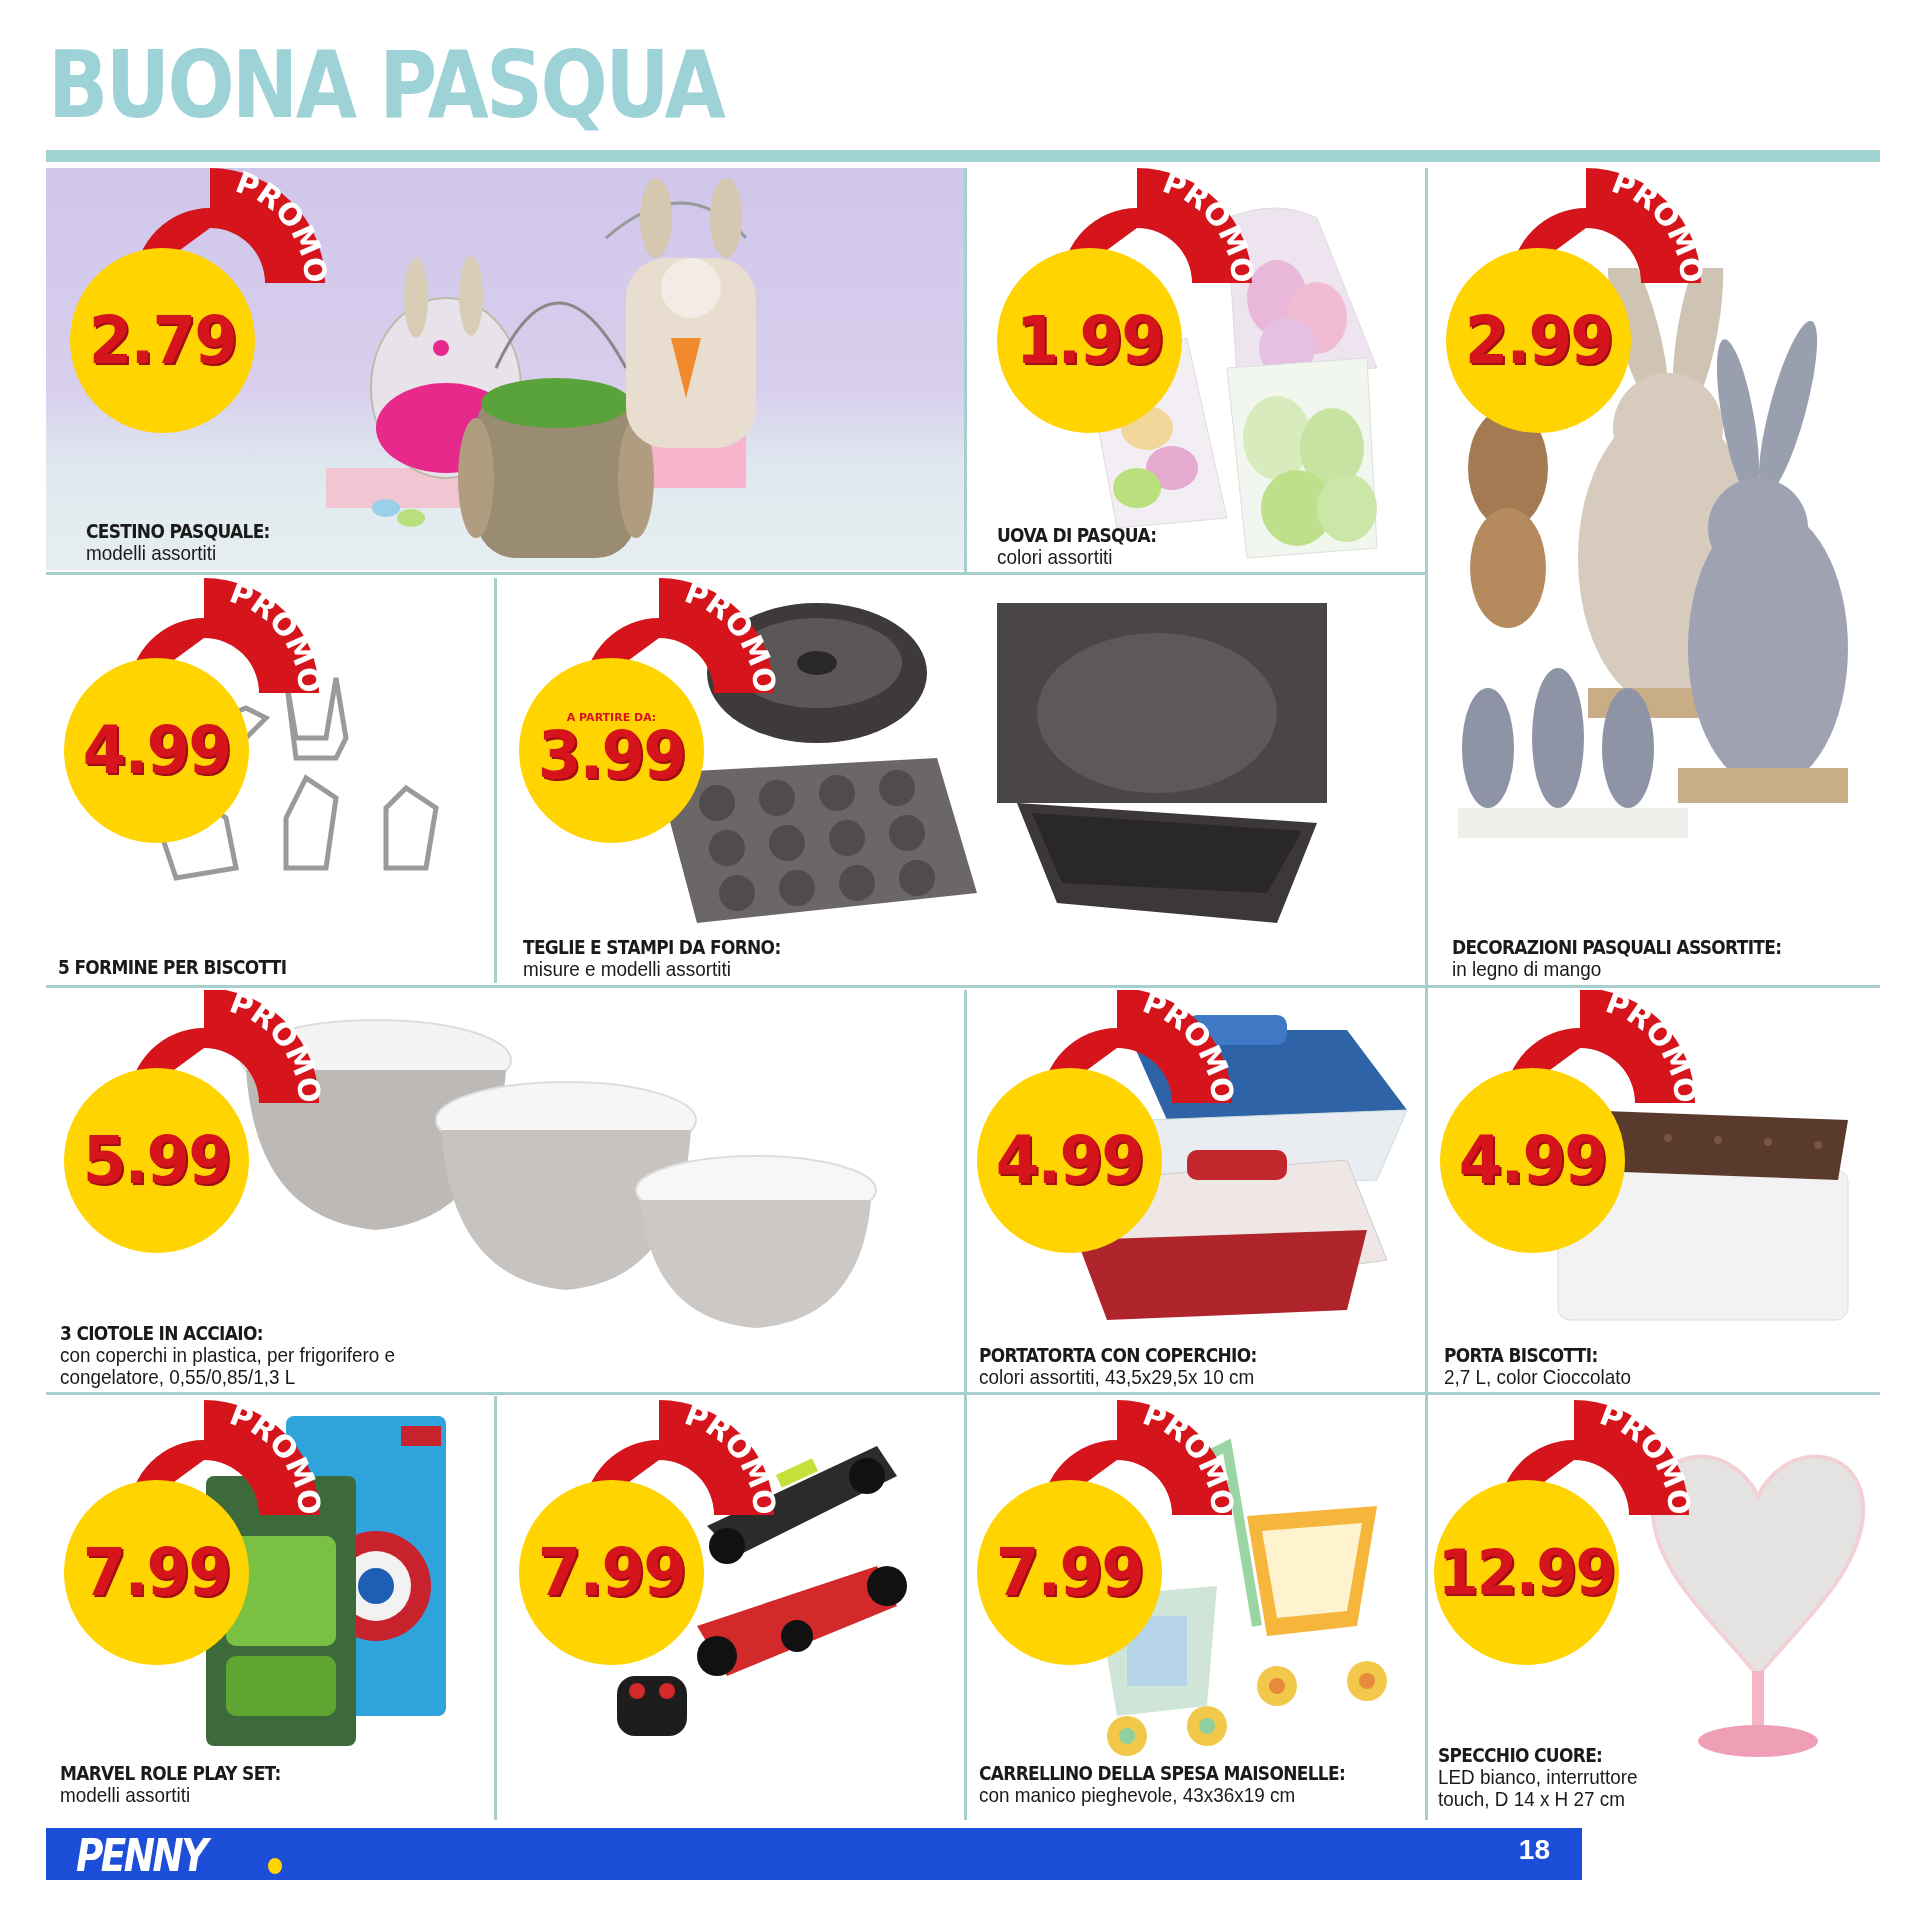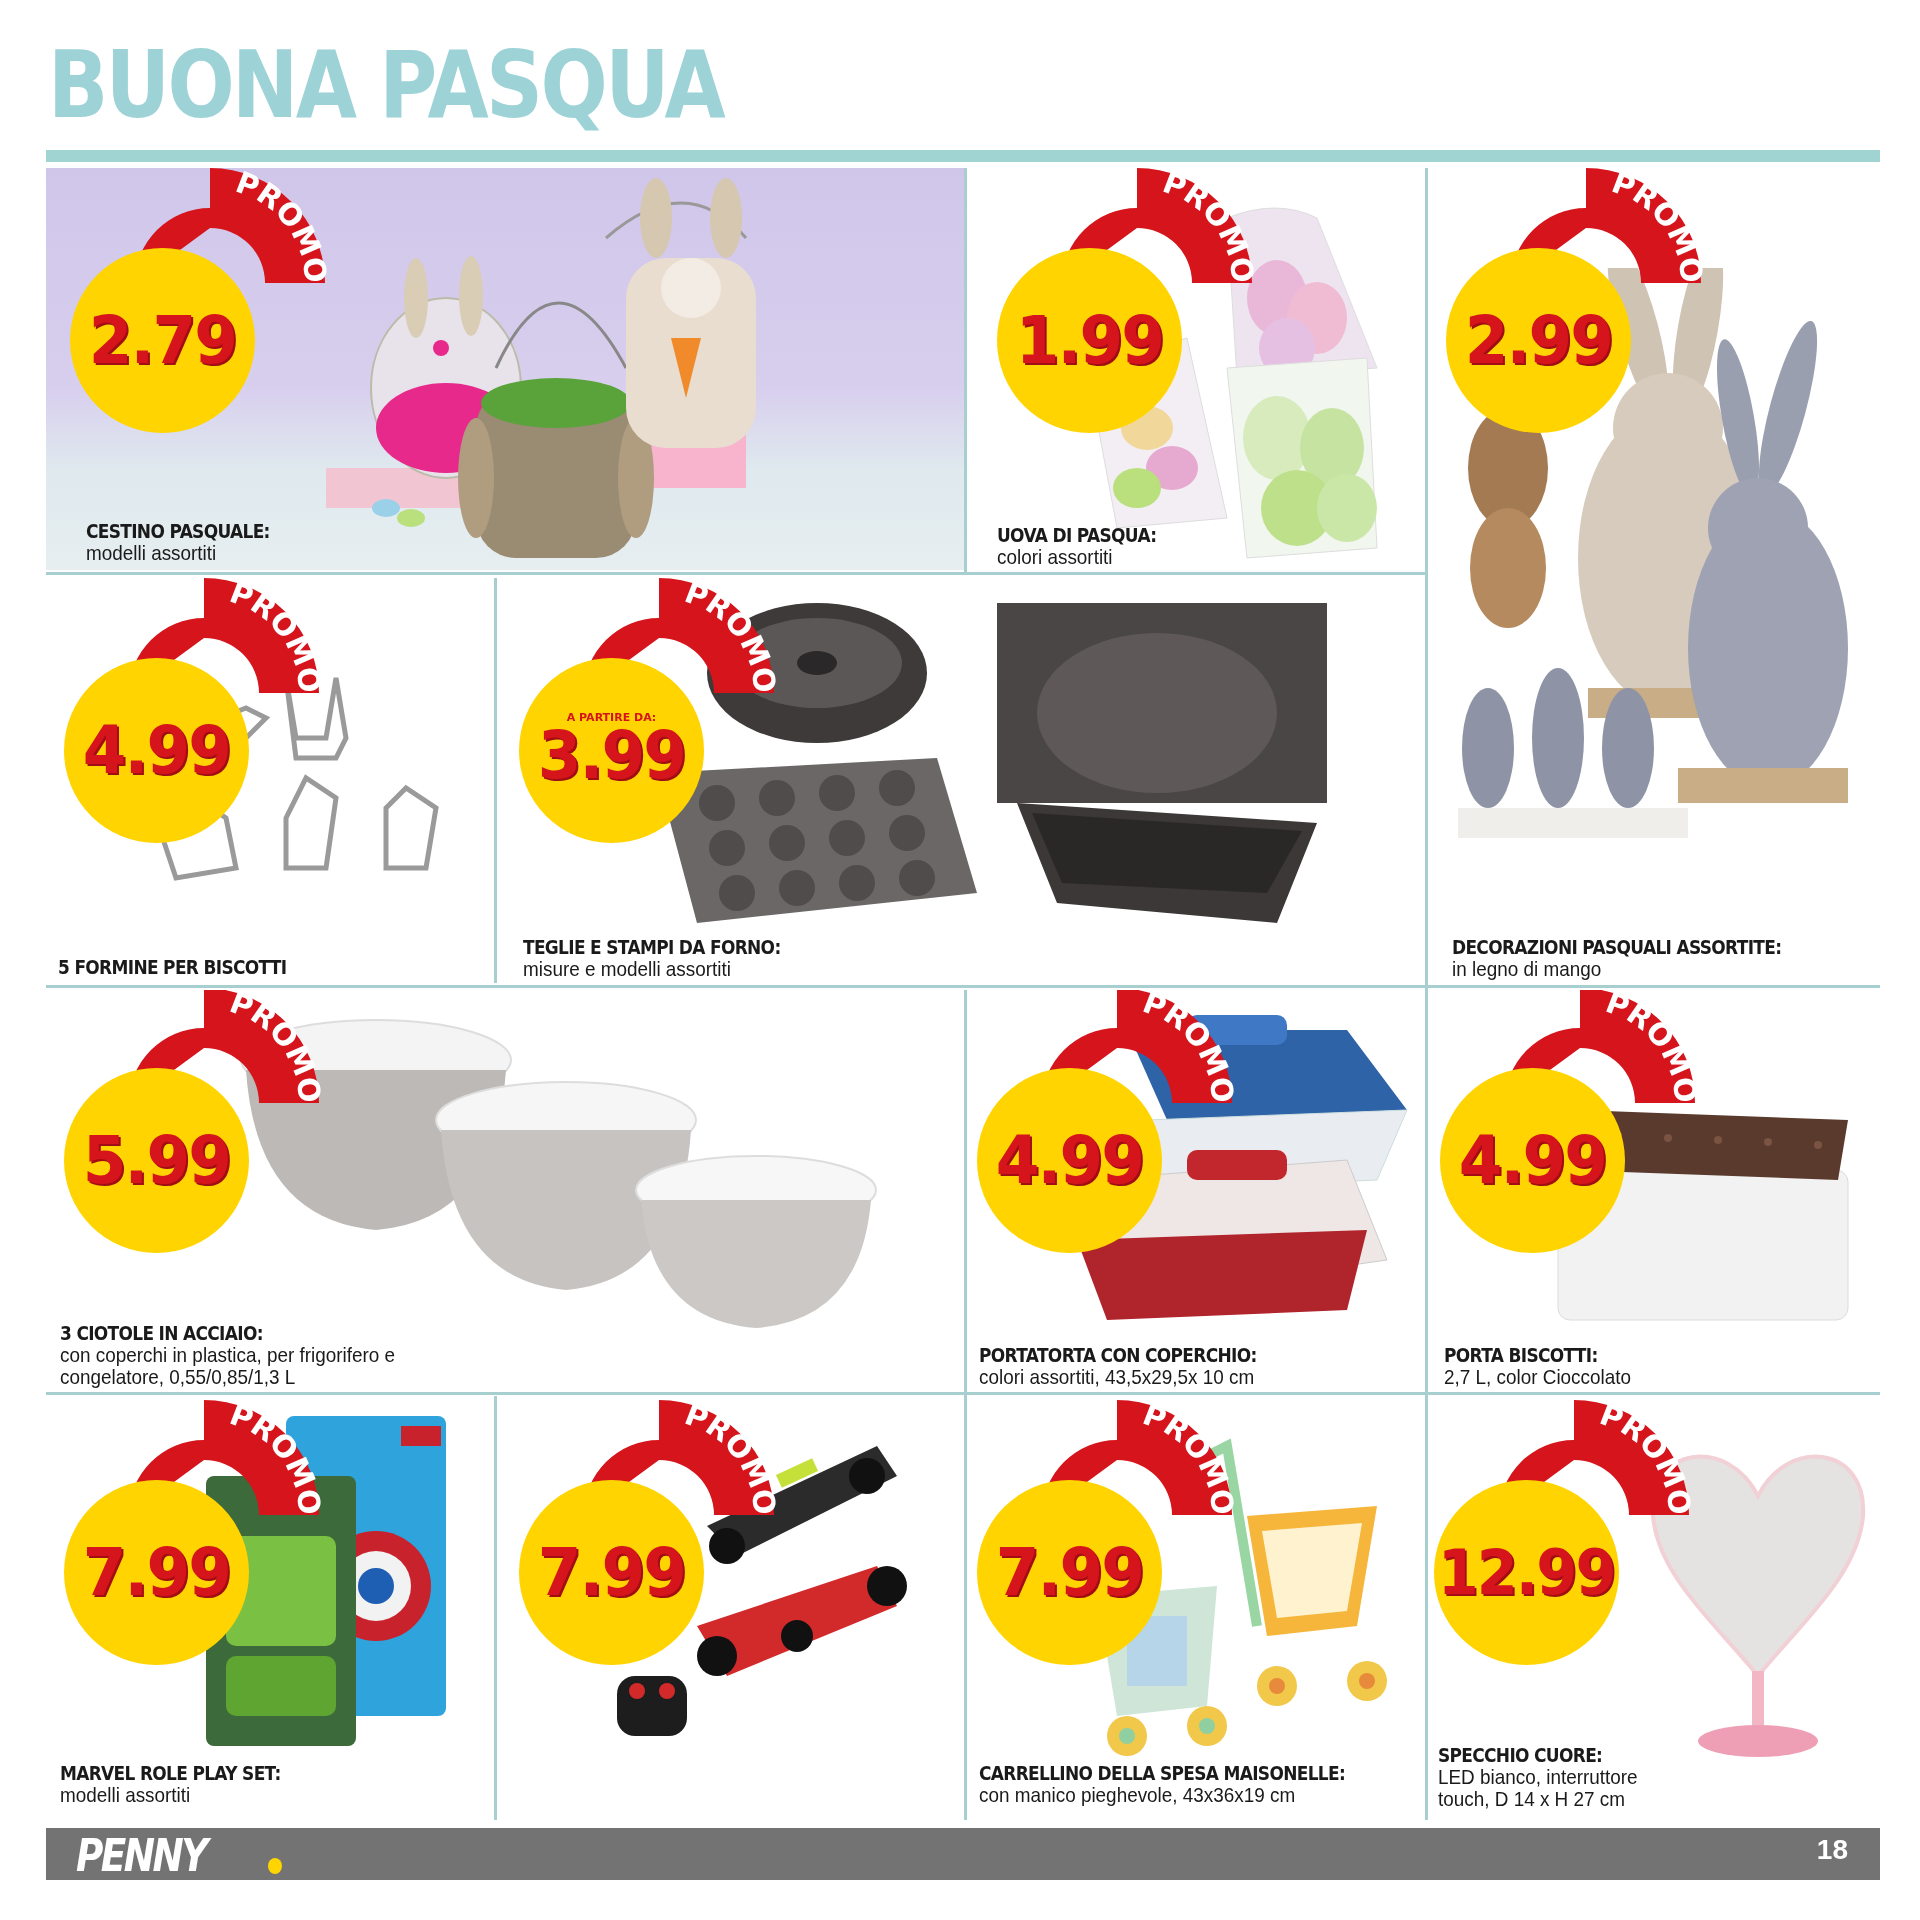--- a/index.html
+++ b/index.html
@@ -38,21 +38,21 @@
   }
   .caption { position:absolute; color:#1a1a1a; }
   .caption .name {
     font-family:"DejaVu Sans", sans-serif; font-weight:bold; font-size:20px; letter-spacing:-0.8px;
     line-height:22px; transform:scaleX(0.85); transform-origin:left; white-space:nowrap;
   }
   .caption .desc {
     font-family:"Liberation Sans", sans-serif; font-size:21px; line-height:22px;
     transform:scaleX(0.9); transform-origin:left; white-space:pre-line;
   }
-  .footer { position:absolute; left:46px; top:1828px; width:1834px; height:52px; background:#737373; }
+  .footer { position:absolute; left:46px; top:1828px; width:1536px; height:52px; background:#1d4ed8; }
   .footer .logo {
     position:absolute; left:30px; top:2px; font-family:"DejaVu Sans", sans-serif; font-weight:bold;
     font-style:italic; font-size:44px; color:#fff; letter-spacing:-3px; transform:scaleX(0.85); transform-origin:left;
   }
   .footer .dot { position:absolute; left:222px; top:30px; width:14px; height:16px; border-radius:50%; background:#ffd400; }
   .footer .page {
     position:absolute; right:32px; top:6px; font-family:Liberation Sans, sans-serif; font-weight:bold;
     font-size:28px; color:#fff;
   }
   .prod { position:absolute; }

